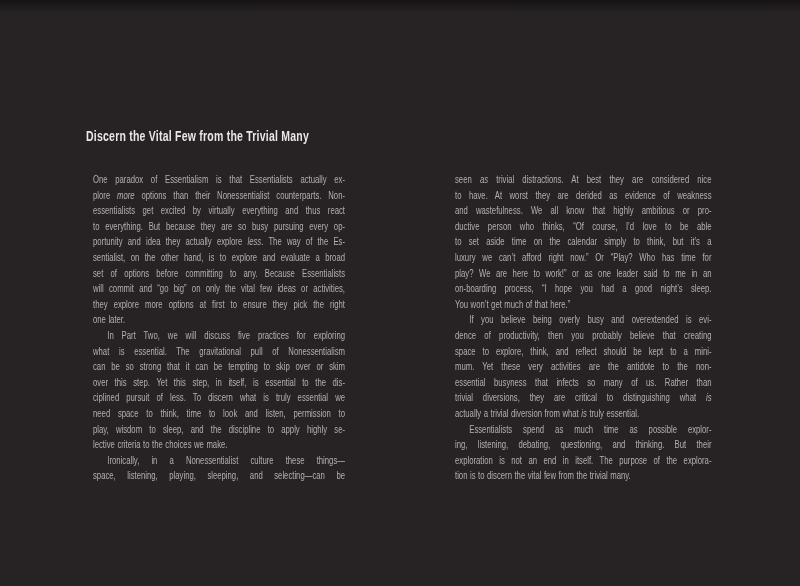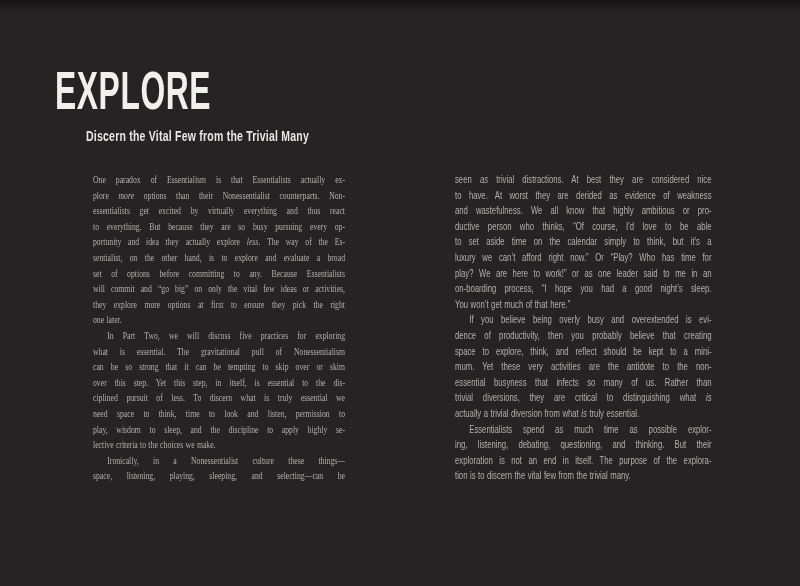--- a/index.html
+++ b/index.html
@@ -49,21 +49,21 @@
     letter-spacing: 0.3px;
     white-space: nowrap;
     transform: scaleX(0.75);
     transform-origin: 0 0;
   }
   .col {
     position: absolute;
     top: 172px;
     color: var(--body, #b3b0ae);
   }
-  .col-left  { left: 93px;  width: 252px; font-family: Liberation Serif, serif; }
+  .col-left  { left: 93px;  width: 252px; }
   .col-right { left: 455px; width: 257px; }
   .line {
     font-size: 10.3px;
     line-height: 15.6px;
     height: 15.6px;
     text-align: justify;
     text-align-last: justify;
     word-spacing: 0.5px;
     transform: scaleX(0.75);
     transform-origin: 0 0;
@@ -74,21 +74,20 @@
   .line.end { text-align-last: left; }
   .line.indent { text-indent: 19px; }
   .line i { font-style: italic; }
 </style>
 </head>
 <body>
 
 <div class="page">
   <div class="top-shade"></div>
 
-  <h1 class="title-wrap"><span class="title">EXPLORE</span></h1>
 
   <div class="subtitle-wrap"><span class="subtitle">Discern the Vital Few from the Trivial Many</span></div>
 
   <div class="col col-left">
       <div class="line"><span>One paradox of Essentialism is that Essentialists actually ex-</span></div>
       <div class="line"><span>plore </span><i>more</i><span> options than their Nonessentialist counterparts. Non-</span></div>
       <div class="line"><span>essentialists get excited by virtually everything and thus react</span></div>
       <div class="line"><span>to everything. But because they are so busy pursuing every op-</span></div>
       <div class="line"><span>portunity and idea they actually explore </span><i>less</i><span>. The way of the Es-</span></div>
       <div class="line"><span>sentialist, on the other hand, is to explore and evaluate a broad</span></div>

